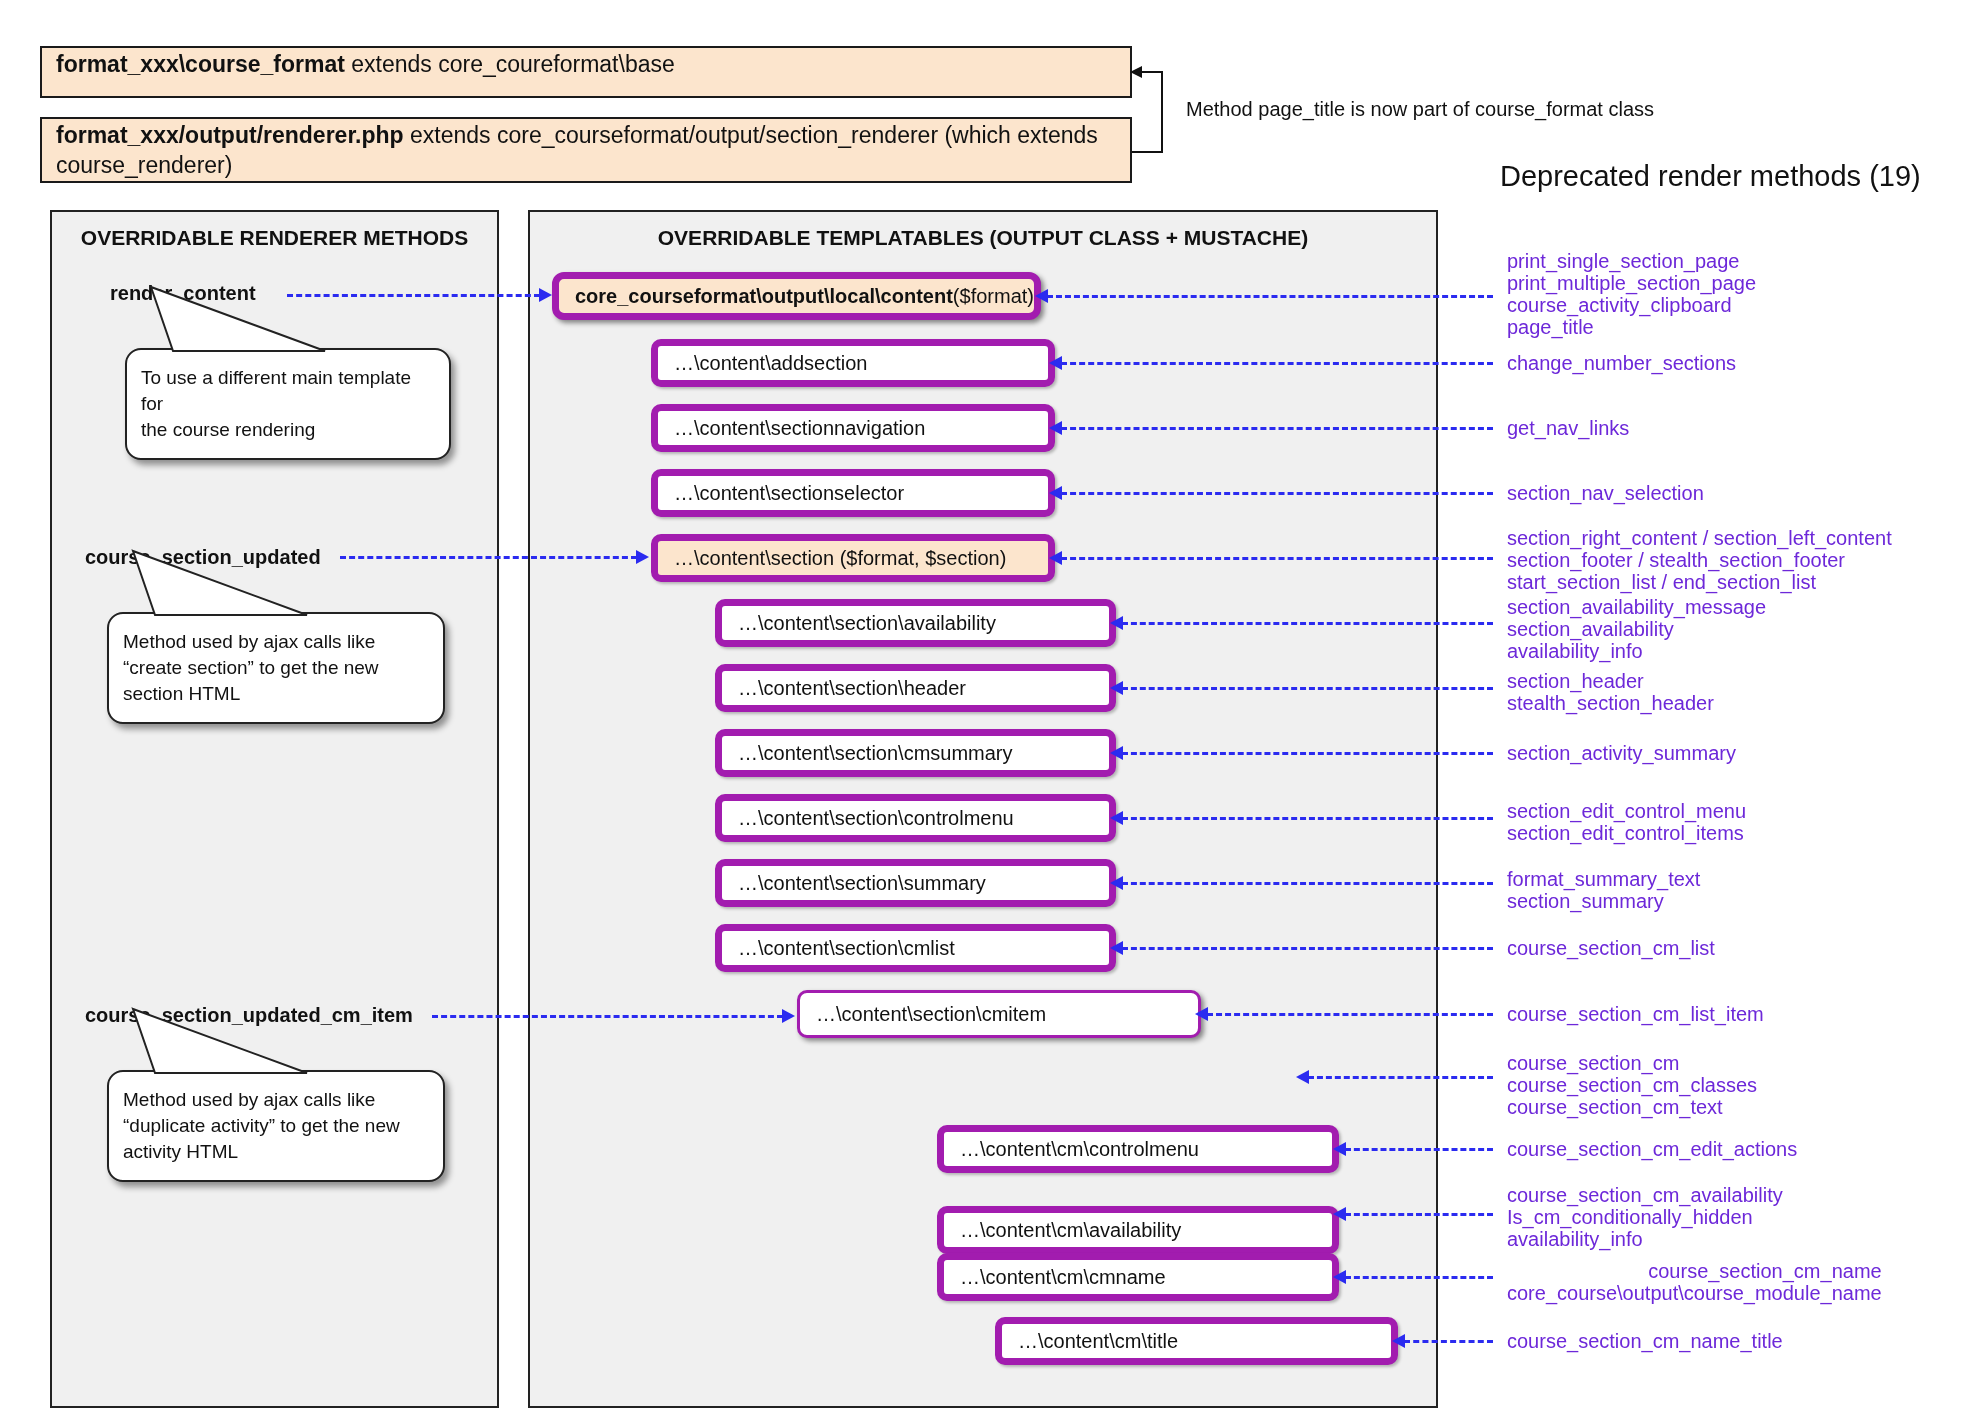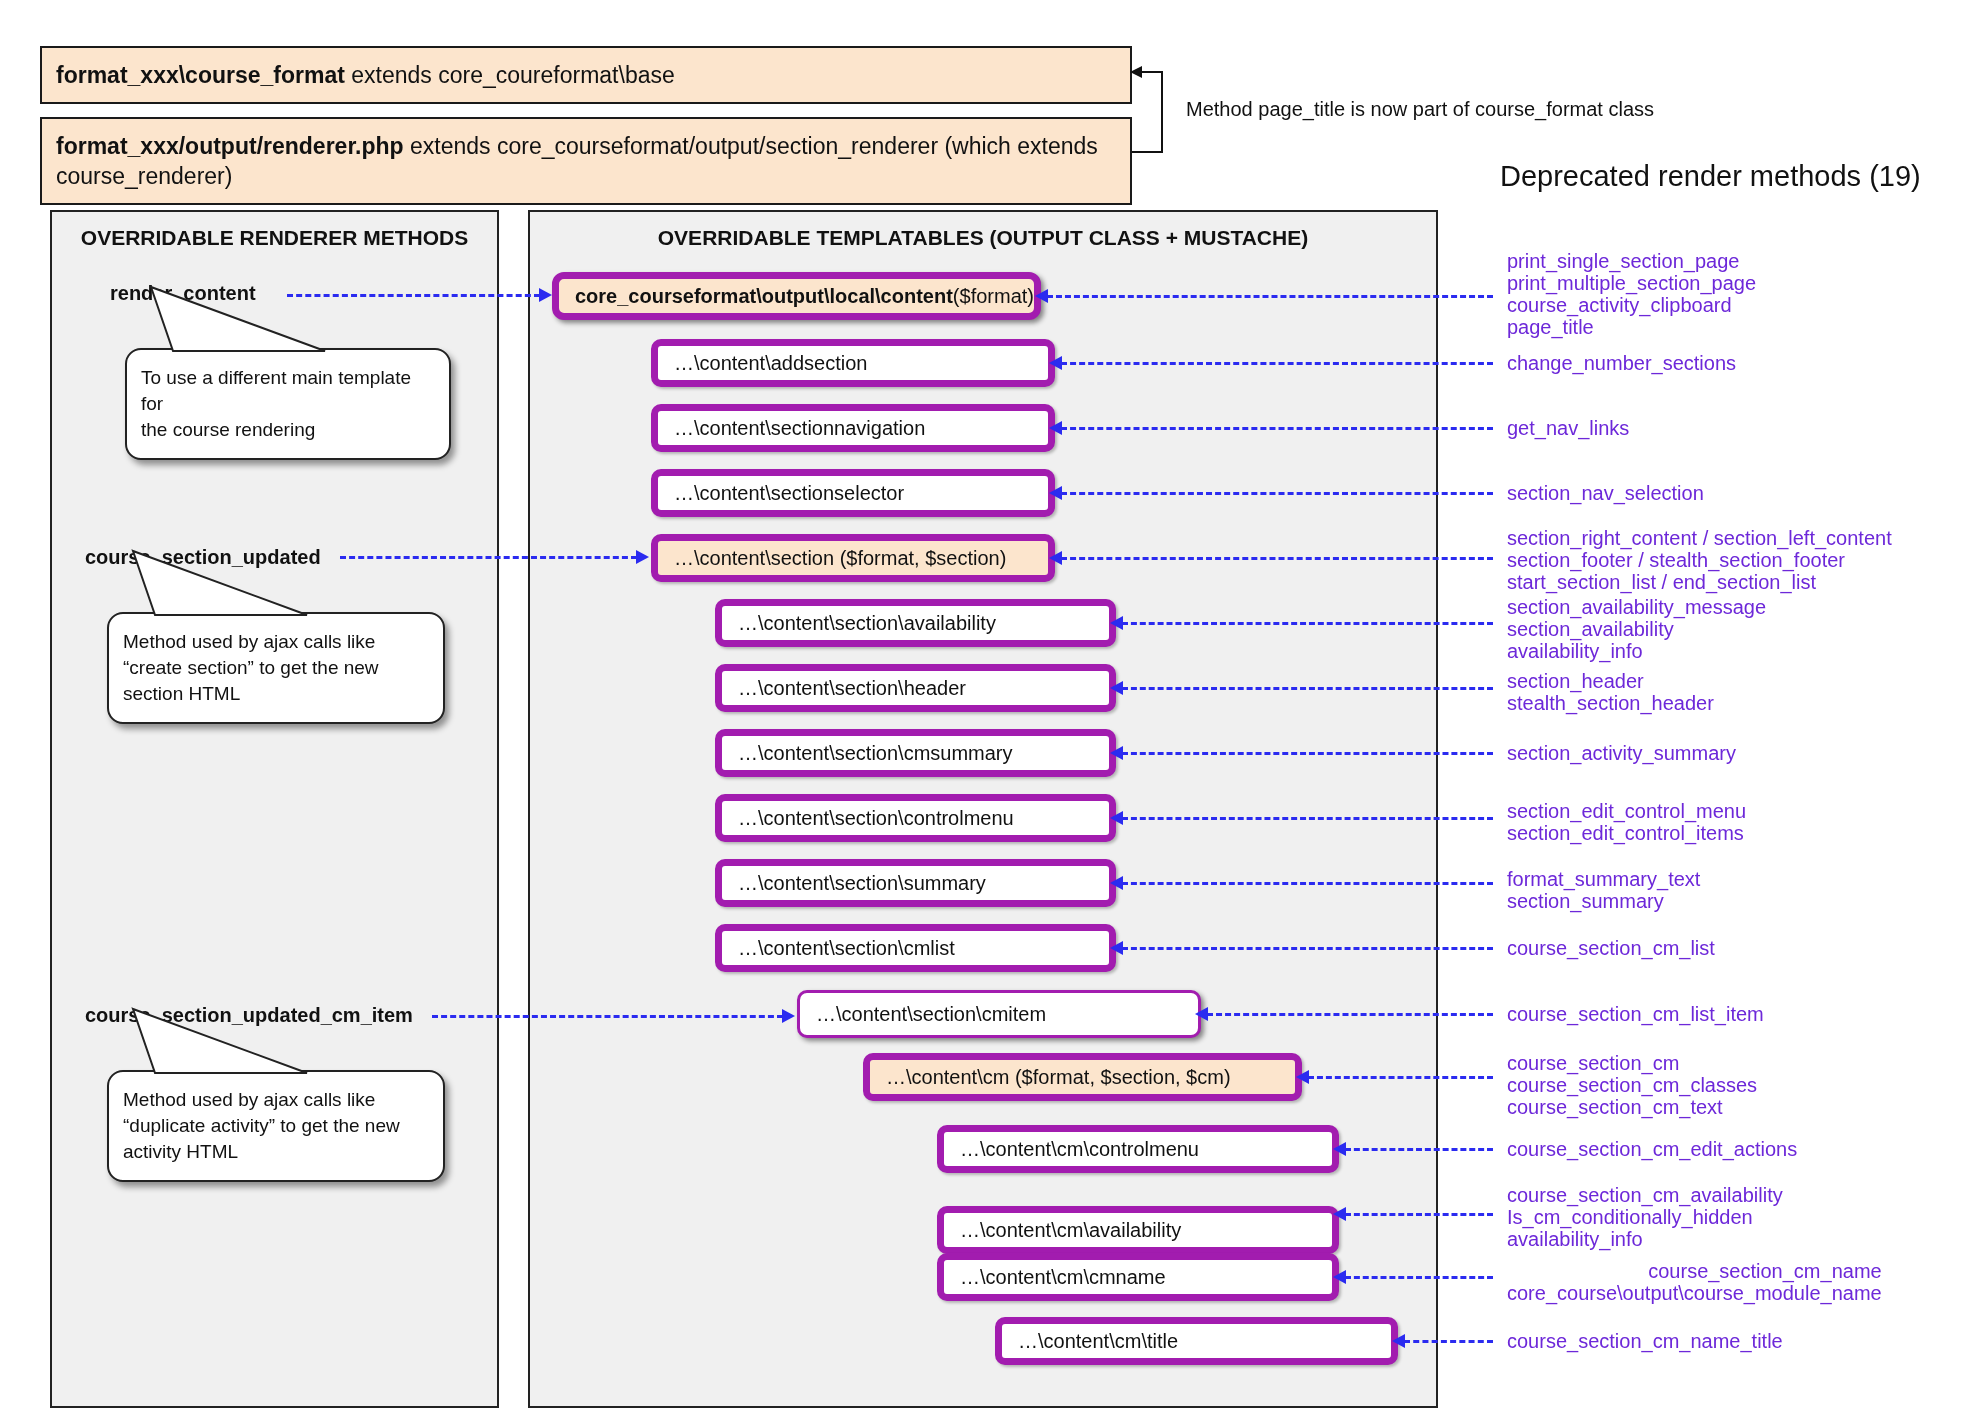--- a/index.html
+++ b/index.html
@@ -9,21 +9,21 @@
     --ink:#111;
   }
   html,body{margin:0;padding:0;background:#fff;}
   .canvas{
     position:relative;width:1964px;height:1427px;background:#fff;overflow:hidden;
     font-family:"Liberation Sans", sans-serif;color:var(--ink);
   }
   .topbox{
     position:absolute;left:40px;width:1092px;background:var(--orange);
     border:2px solid #1a1a1a;box-sizing:border-box;
-    font-size:23px;line-height:30px;padding:12px 14px;
+    font-size:23px;line-height:30px;padding:1px 14px;
   }
   .bold{font-weight:bold;}
   .note{position:absolute;font-size:20px;}
   .dep-title{position:absolute;left:1500px;top:160px;font-size:29px;}
   .panel{
     position:absolute;top:210px;height:1198px;background:var(--panel);
     border:2px solid #222;box-sizing:border-box;
   }
   .panel-title{position:absolute;top:226px;font-weight:bold;font-size:21px;text-align:center;}
   .mbox{
@@ -113,21 +113,20 @@
   <div class="mbox" style="left:651px;top:404px;width:404px;">…\content\sectionnavigation</div>
   <div class="mbox" style="left:651px;top:469px;width:404px;">…\content\sectionselector</div>
   <div class="mbox orange" style="left:651px;top:534px;width:404px;">…\content\section ($format, $section)</div>
   <div class="mbox" style="left:715px;top:599px;width:401px;">…\content\section\availability</div>
   <div class="mbox" style="left:715px;top:664px;width:401px;">…\content\section\header</div>
   <div class="mbox" style="left:715px;top:729px;width:401px;">…\content\section\cmsummary</div>
   <div class="mbox" style="left:715px;top:794px;width:401px;">…\content\section\controlmenu</div>
   <div class="mbox" style="left:715px;top:859px;width:401px;">…\content\section\summary</div>
   <div class="mbox" style="left:715px;top:924px;width:401px;">…\content\section\cmlist</div>
   <div class="mbox thick" style="left:797px;top:990px;width:404px;">…\content\section\cmitem</div>
-  <div class="mbox orange" style="left:863px;top:1053px;width:439px;">…\content\cm ($format, $section, $cm)</div>
   <div class="mbox" style="left:937px;top:1125px;width:402px;">…\content\cm\controlmenu</div>
   <div class="mbox" style="left:937px;top:1190px;width:402px;margin-top:16px;">…\content\cm\availability</div>
   <div class="mbox" style="left:937px;top:1253px;width:402px;">…\content\cm\cmname</div>
   <div class="mbox" style="left:995px;top:1317px;width:403px;">…\content\cm\title</div>
 
   <div class="harrow head-right" style="left:287px;top:294px;width:253px;"></div>
   <div class="harrow head-right" style="left:340px;top:556px;width:297px;"></div>
   <div class="harrow head-right" style="left:432px;top:1015px;width:351px;"></div>
 
   <div class="harrow head-left" style="left:1047px;top:295px;width:446px;"></div>

